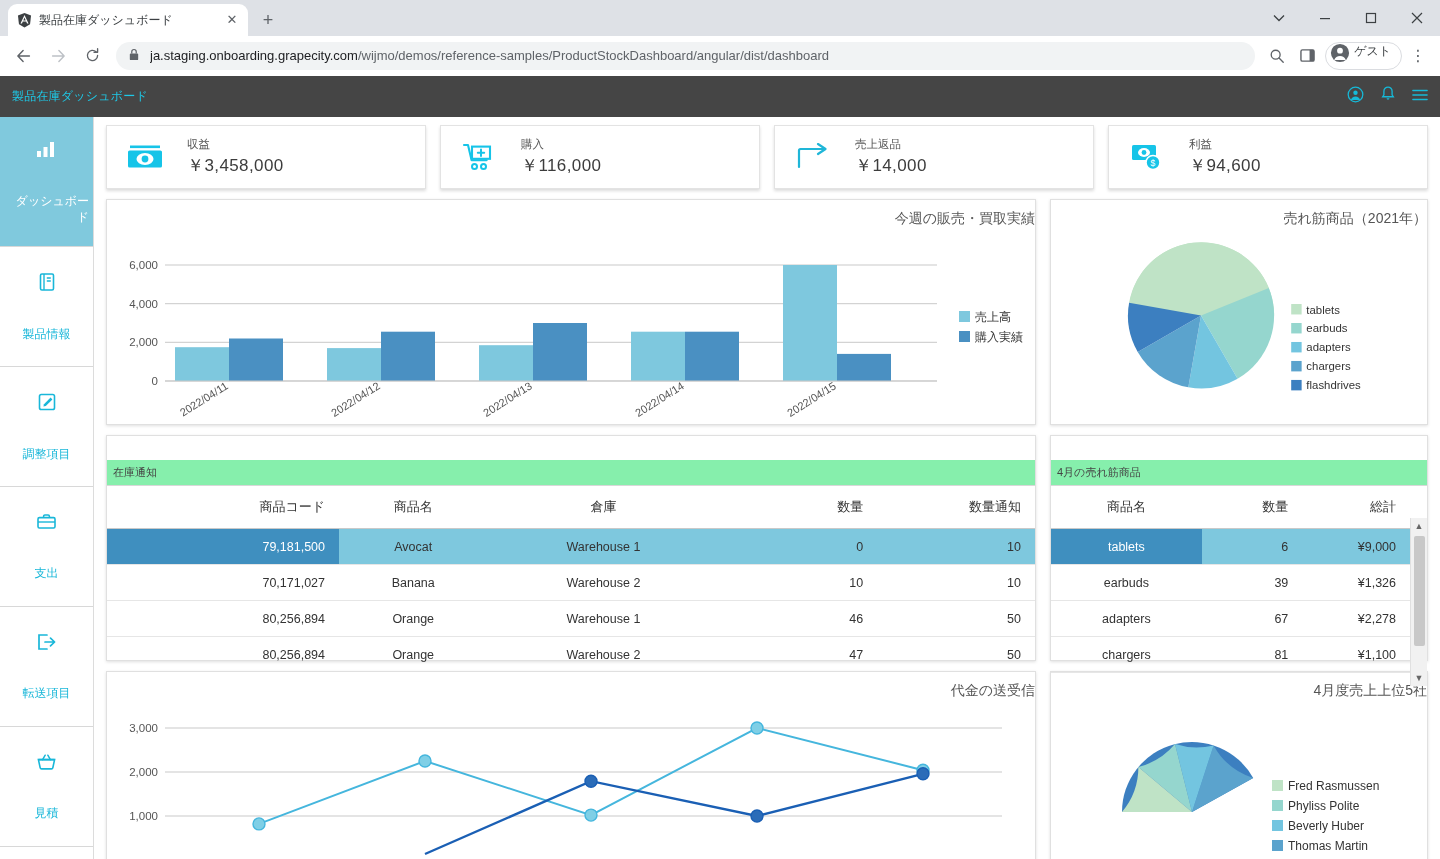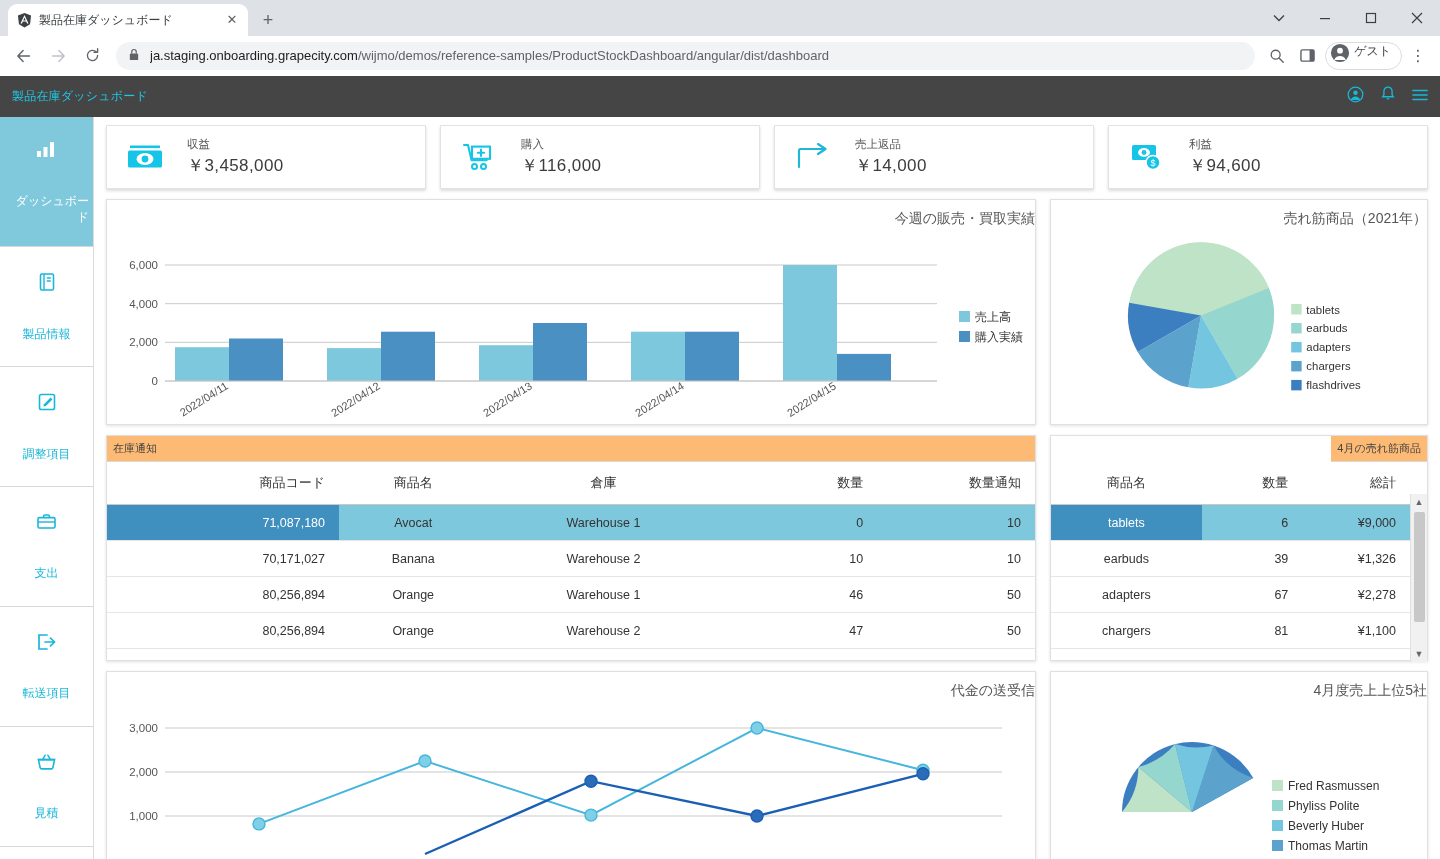--- a/index.html
+++ b/index.html
@@ -134,21 +134,22 @@
   }
 
   
   .chartbox { position: relative; width: 100%; }
   .chart-svg { display: block; width: 100%; }
 
   
   .gridpanel { display: flex; flex-direction: column; }
   .grid-caption {
     font-size: 11px; color: #444; padding: 5px 6px; border-bottom: 1px solid #d8d8d8;
-    background: #fdba74;
+    background: #86efac;
+    margin-top: 24px;
   }
   table.wj { width: 100%; border-collapse: collapse; table-layout: fixed; }
   table.wj th {
     font-weight: normal; font-size: 13px; color: #333; padding: 12px 14px;
     border-bottom: 1px solid #c9c9c9; text-align: right; background: #fff;
   }
   table.wj td {
     font-size: 12.5px; color: #333; padding: 10px 14px;
     border-bottom: 1px solid #e6e6e6; text-align: right; height: 36px;
   }
@@ -518,21 +519,21 @@
             <tr>
               <th>商品コード</th>
               <th class="c">商品名</th>
               <th class="c">倉庫</th>
               <th>数量</th>
               <th>数量通知</th>
             </tr>
           </thead>
           <tbody>
             <tr class="selected">
-              <td class="first">71,087,180</td>
+              <td class="first">79,181,500</td>
               <td class="c">Avocat</td>
               <td class="c">Warehouse 1</td>
               <td>0</td>
               <td>10</td>
             </tr>
             <tr>
               <td>70,171,027</td>
               <td class="c">Banana</td>
               <td class="c">Warehouse 2</td>
               <td>10</td>
@@ -549,21 +550,21 @@
               <td>80,256,894</td>
               <td class="c">Orange</td>
               <td class="c">Warehouse 2</td>
               <td>47</td>
               <td>50</td>
             </tr>
           </tbody>
         </table>
       </div>
 
-      <div class="panel panel-narrow gridpanel" style="height:226px;align-items:flex-end;">
+      <div class="panel panel-narrow gridpanel" style="height:226px;">
         <div class="grid-caption">4月の売れ筋商品</div>
         <div class="grid-scroll-wrap">
           <table class="wj" style="width:calc(100% - 17px);">
             <colgroup>
                 <col style="width:42%">
                 <col style="width:28%">
                 <col style="width:30%">
               </colgroup>
             <thead>
               <tr>

